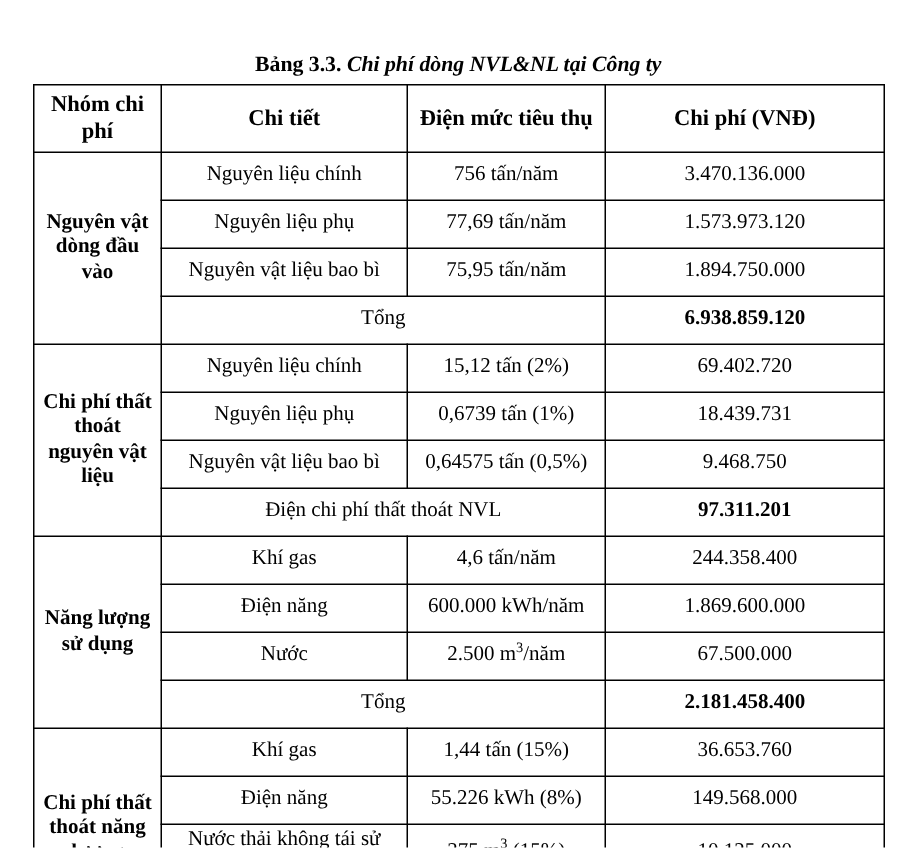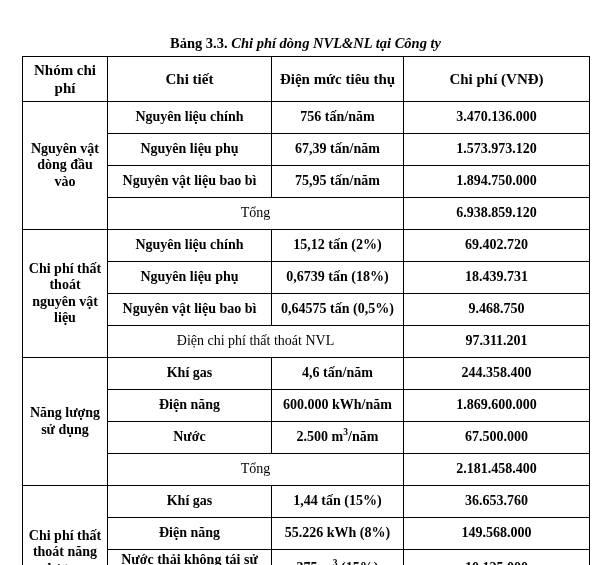--- a/index.html
+++ b/index.html
@@ -85,21 +85,21 @@
     line-height: 17px;
   }
 
   
   td.detail,
   td.norm,
   td.cost-val {
     font-weight: normal;
   }
 
-  td.row-tall { height: 27px; font-weight: bold; }
+  td.row-tall { height: 27px; }
 
   
   td.subtotal-label {
     font-weight: normal;
     font-size: 14.5px;
     height: 27px;
   }
   td.subtotal-val {
     font-weight: bold;
     font-size: 14.5px;
@@ -139,41 +139,41 @@
       </thead>
       <tbody id="tbody">
           <tr>
             <td class="group-cell" rowspan="4">Nguyên vật dòng đầu vào</td>
             <td class="detail row-tall">Nguyên liệu chính</td>
             <td class="norm row-tall">756 tấn/năm</td>
             <td class="cost-val row-tall">3.470.136.000</td>
           </tr>
           <tr>
             <td class="detail row-tall">Nguyên liệu phụ</td>
-            <td class="norm row-tall">67,39 tấn/năm</td>
+            <td class="norm row-tall">77,69 tấn/năm</td>
             <td class="cost-val row-tall">1.573.973.120</td>
           </tr>
           <tr>
             <td class="detail row-tall">Nguyên vật liệu bao bì</td>
             <td class="norm row-tall">75,95 tấn/năm</td>
             <td class="cost-val row-tall">1.894.750.000</td>
           </tr>
           <tr>
             <td class="subtotal-label" colspan="2">Tổng</td>
             <td class="subtotal-val">6.938.859.120</td>
           </tr>
           <tr>
             <td class="group-cell" rowspan="4">Chi phí thất thoát nguyên vật liệu</td>
             <td class="detail row-tall">Nguyên liệu chính</td>
             <td class="norm row-tall">15,12 tấn (2%)</td>
             <td class="cost-val row-tall">69.402.720</td>
           </tr>
           <tr>
             <td class="detail row-tall">Nguyên liệu phụ</td>
-            <td class="norm row-tall">0,6739 tấn (18%)</td>
+            <td class="norm row-tall">0,6739 tấn (1%)</td>
             <td class="cost-val row-tall">18.439.731</td>
           </tr>
           <tr>
             <td class="detail row-tall">Nguyên vật liệu bao bì</td>
             <td class="norm row-tall">0,64575 tấn (0,5%)</td>
             <td class="cost-val row-tall">9.468.750</td>
           </tr>
           <tr>
             <td class="subtotal-label" colspan="2">Điện chi phí thất thoát NVL</td>
             <td class="subtotal-val">97.311.201</td>

